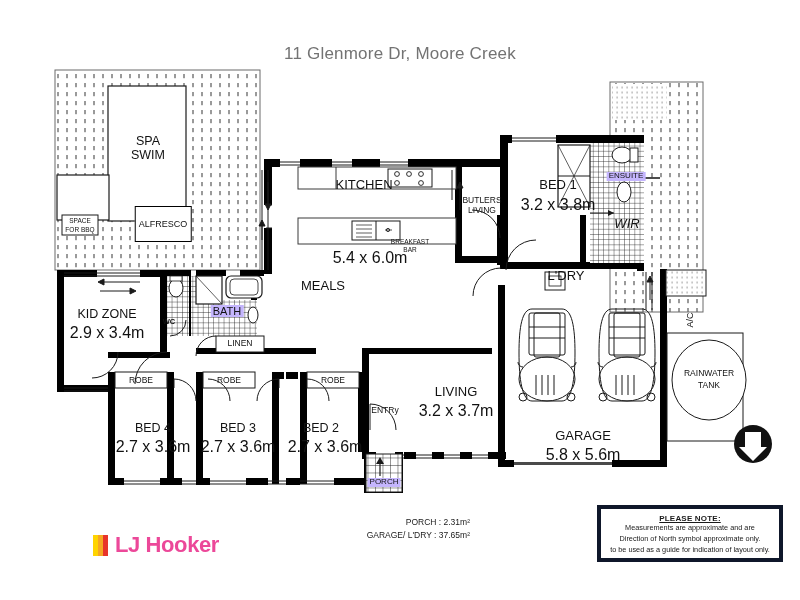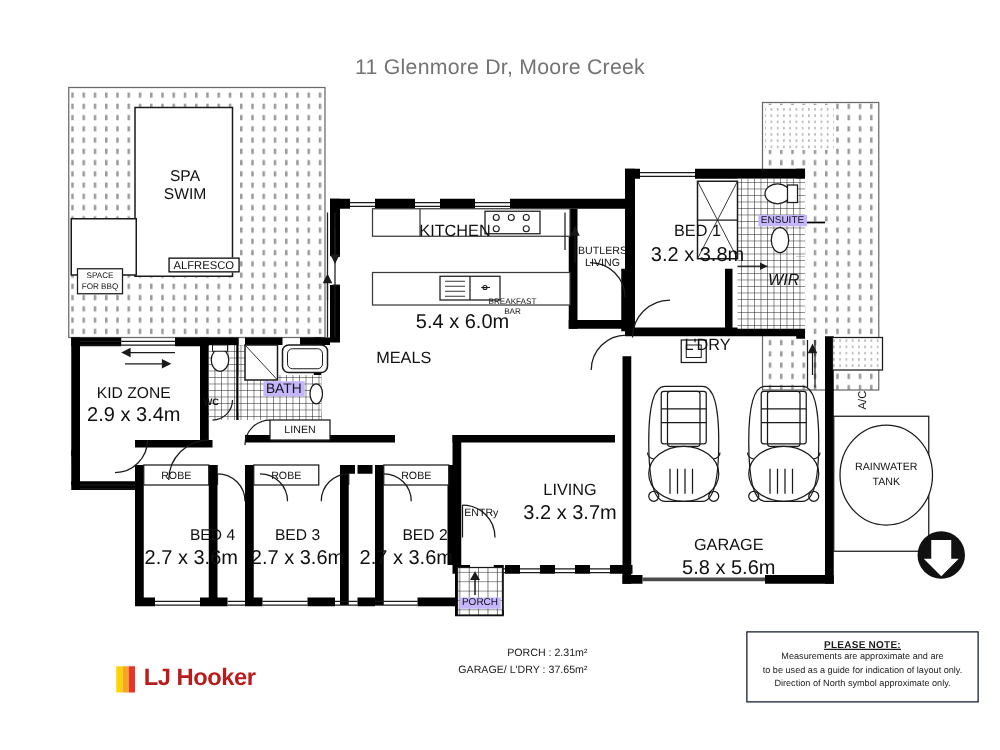--- a/index.html
+++ b/index.html
@@ -40,21 +40,21 @@
     transform: translateX(-50%);
   }
   .lbl.room   { font-size: 12.5px; }
   .lbl.dim    { font-size: 16px; }
   .lbl.big    { font-size: 13px; }
   .lbl.small  { font-size: 8.5px; }
   .lbl.tiny   { font-size: 6.5px; }
   .lbl.boxed  {
     background: #fff;
     border: 1px solid #000;
-    padding: 0px 3px;
+    padding: 12px 3px;
     font-size: 9px;
     transform: translateX(-50%);
   }
   .lbl.plainbox {
     background: #c4b5fd;
     padding: 0 2px;
   }
   .lbl.vert {
     transform: translateX(-50%) rotate(-90deg);
     transform-origin: center center;
@@ -71,37 +71,37 @@
     text-align: right;
     color: #1a1a1a;
   }
   .areas div { white-space: pre; }
 
   
   .note-box {
     position: absolute;
     left: 597px; top: 505px;
     width: 186px; height: 57px;
-    border: 1px solid #0f172a;
+    border: 4px solid #0f172a;
     background: #fff;
     text-align: center;
     padding-top: 5px;
   }
   .note-title {
     font-size: 8px; font-weight: bold;
     text-decoration: underline;
     letter-spacing: .2px;
   }
   .note-line { font-size: 7.3px; line-height: 1.5; }
 
   
   .logo { position: absolute; left: 93px; top: 532px; display: flex; align-items: center; }
   .logo-bars { display: flex; height: 21px; margin-right: 7px; }
   .logo-bars span { width: 5px; height: 21px; display: block; }
-  .logo-text { font-size: 19px; font-weight: bold; letter-spacing: -0.4px; color: #b91c1c; }
+  .logo-text { font-size: 22px; font-weight: bold; letter-spacing: -0.4px; color: #ec4899; }
 
   
   .north { position: absolute; left: 733px; top: 424px; width: 40px; height: 40px; }
   .north-n {
     position: absolute; left: 0; top: 7px; width: 40px;
     text-align: center; font-size: 11px; font-weight: bold; color: #fff;
     font-family: "Liberation Sans", sans-serif;
   }
 </style>
 </head>
@@ -469,27 +469,27 @@
   <div class="lbl tiny" style="left:169px; top:318px; font-size:7.5px;font-weight:bold;">WC</div>
 
   <div class="lbl plainbox" style="left:227px; top:305px; font-size:11px;">BATH</div>
 
   <div class="lbl small" style="left:240px; top:339px;">LINEN</div>
 
   <div class="lbl small" style="left:141px; top:376px;">ROBE</div>
   <div class="lbl small" style="left:229px; top:376px;">ROBE</div>
   <div class="lbl small" style="left:333px; top:376px;">ROBE</div>
 
-  <div class="lbl room" style="left:153px; top:421px;margin-left:17px;">BED 4</div>
+  <div class="lbl room" style="left:153px; top:421px;">BED 4</div>
   <div class="lbl dim" style="left:153px; top:438px;">2.7 x 3.6m</div>
 
   <div class="lbl room" style="left:238px; top:421px;">BED 3</div>
   <div class="lbl dim" style="left:238px; top:438px;">2.7 x 3.6m</div>
 
-  <div class="lbl room" style="left:340px; top:421px;">BED 2</div>
+  <div class="lbl room" style="left:321px; top:421px;">BED 2</div>
   <div class="lbl dim" style="left:325px; top:438px;">2.7 x 3.6m</div>
 
   <div class="lbl big" style="left:456px; top:385px;">LIVING</div>
   <div class="lbl dim" style="left:456px; top:402px;">3.2 x 3.7m</div>
 
   <div class="lbl small" style="left:385px; top:406px;">ENTRy</div>
 
   <div class="lbl plainbox" style="left:384px; top:478px; font-size:8px;">PORCH</div>
 
   <div class="lbl big" style="left:583px; top:429px;">GARAGE</div>
@@ -509,22 +509,22 @@
   </div>
 
   <div class="areas">
     <div>PORCH : 2.31m²</div>
     <div>GARAGE/ L'DRY : 37.65m²</div>
   </div>
 
   <div class="note-box">
     <div class="note-title">PLEASE NOTE:</div>
     <div class="note-line">Measurements are approximate and are</div>
+    <div class="note-line">Direction of North symbol approximate only.</div>
     <div class="note-line">to be used as a guide for indication of layout only.</div>
-    <div class="note-line">Direction of North symbol approximate only.</div>
   </div>
 
   <div class="logo">
     <div class="logo-bars">
       <span style="background:#FFD400"></span>
       <span style="background:#F5A623"></span>
       <span style="background:#E8342A"></span>
     </div>
     <div class="logo-text">LJ Hooker</div>
   </div>

